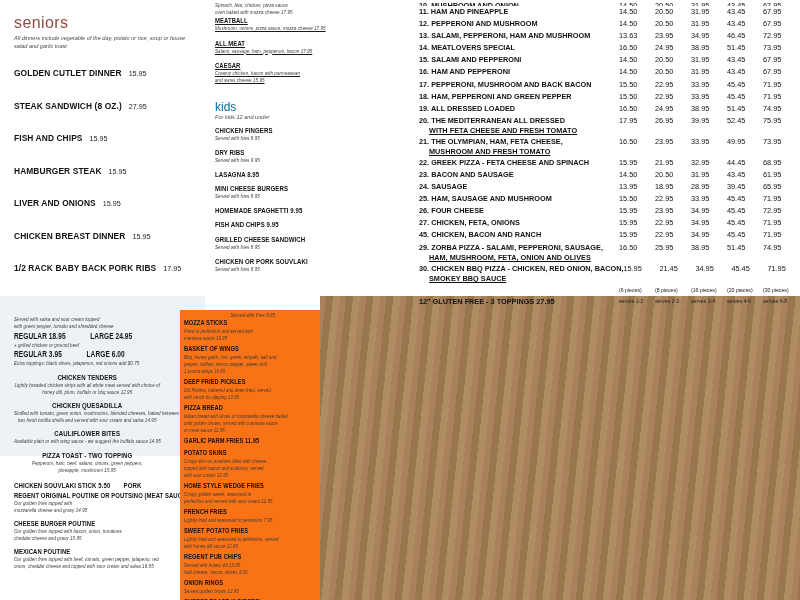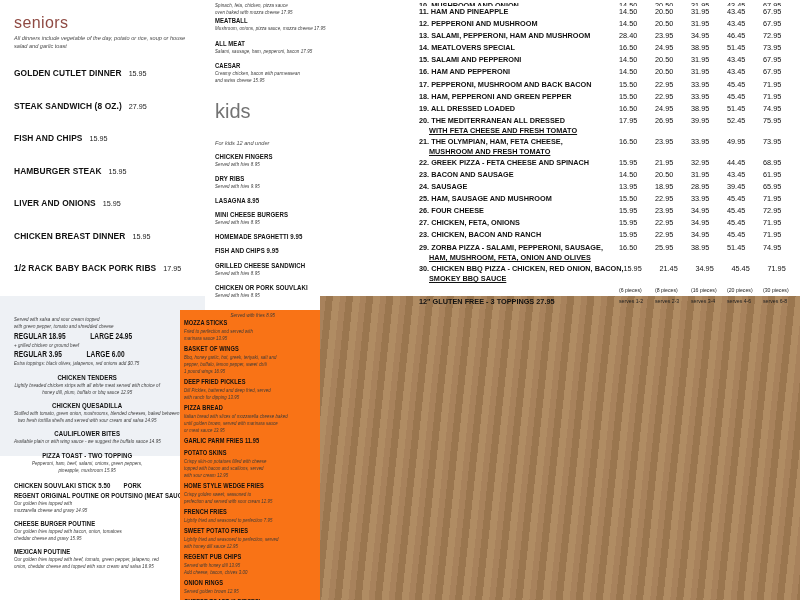--- a/index.html
+++ b/index.html
@@ -70,23 +70,23 @@
 
   
   .col-mid{
     position:absolute;left:205px;top:0;width:112px;height:296px;
     background:#ffffff;box-sizing:border-box;padding:2px 4px 0 10px;
   }
   .col-mid2{
     position:absolute;left:317px;top:0;width:98px;height:296px;
     background:#eef1f5;
   }
-  .m-row{margin-bottom:6px;}
+  .m-row{margin-bottom:6px;text-decoration:underline;}
   .m-row .itemname{font-size:7.4px;}
-  .kids-title{font-size:20px;color:#737373;margin:16px 0 17px 0;}
+  .kids-title{font-size:12px;color:#0369a1;margin:16px 0 0 0;}
   .kids-sub{font-size:5.6px;color:#4a4a4a;font-style:italic;margin-bottom:6px;}
   .k-row{margin-bottom:5.5px;}
   .k-row .itemname{font-size:7.6px;}
 
   
   .col-app{
     position:absolute;left:180px;top:310px;width:140px;height:304px;
     background:#f97316;box-sizing:border-box;padding:2px 4px 0 4px;
   }
   .a-row{margin-bottom:3.4px;}
@@ -370,21 +370,21 @@
         <div class="pz-row">
           <div class="pz-name">12. PEPPERONI AND MUSHROOM</div>
           <div class="pz-p">14.50</div>
           <div class="pz-p">20.50</div>
           <div class="pz-p">31.95</div>
           <div class="pz-p">43.45</div>
           <div class="pz-p">67.95</div>
         </div>
         <div class="pz-row">
           <div class="pz-name">13. SALAMI, PEPPERONI, HAM AND MUSHROOM</div>
-          <div class="pz-p">28.40</div>
+          <div class="pz-p">13.63</div>
           <div class="pz-p">23.95</div>
           <div class="pz-p">34.95</div>
           <div class="pz-p">46.45</div>
           <div class="pz-p">72.95</div>
         </div>
         <div class="pz-row">
           <div class="pz-name">14. MEATLOVERS SPECIAL</div>
           <div class="pz-p">16.50</div>
           <div class="pz-p">24.95</div>
           <div class="pz-p">38.95</div>
@@ -489,21 +489,21 @@
         </div>
         <div class="pz-row">
           <div class="pz-name">27. CHICKEN, FETA, ONIONS</div>
           <div class="pz-p">15.95</div>
           <div class="pz-p">22.95</div>
           <div class="pz-p">34.95</div>
           <div class="pz-p">45.45</div>
           <div class="pz-p">71.95</div>
         </div>
         <div class="pz-row">
-          <div class="pz-name">23. CHICKEN, BACON AND RANCH</div>
+          <div class="pz-name">45. CHICKEN, BACON AND RANCH</div>
           <div class="pz-p">15.95</div>
           <div class="pz-p">22.95</div>
           <div class="pz-p">34.95</div>
           <div class="pz-p">45.45</div>
           <div class="pz-p">71.95</div>
         </div>
         <div class="pz-row two">
           <div class="pz-name">29. ZORBA PIZZA - SALAMI, PEPPERONI, SAUSAGE,<span class="l2">HAM, MUSHROOM, FETA, ONION AND OLIVES</span></div>
           <div class="pz-p">16.50</div>
           <div class="pz-p">25.95</div>

